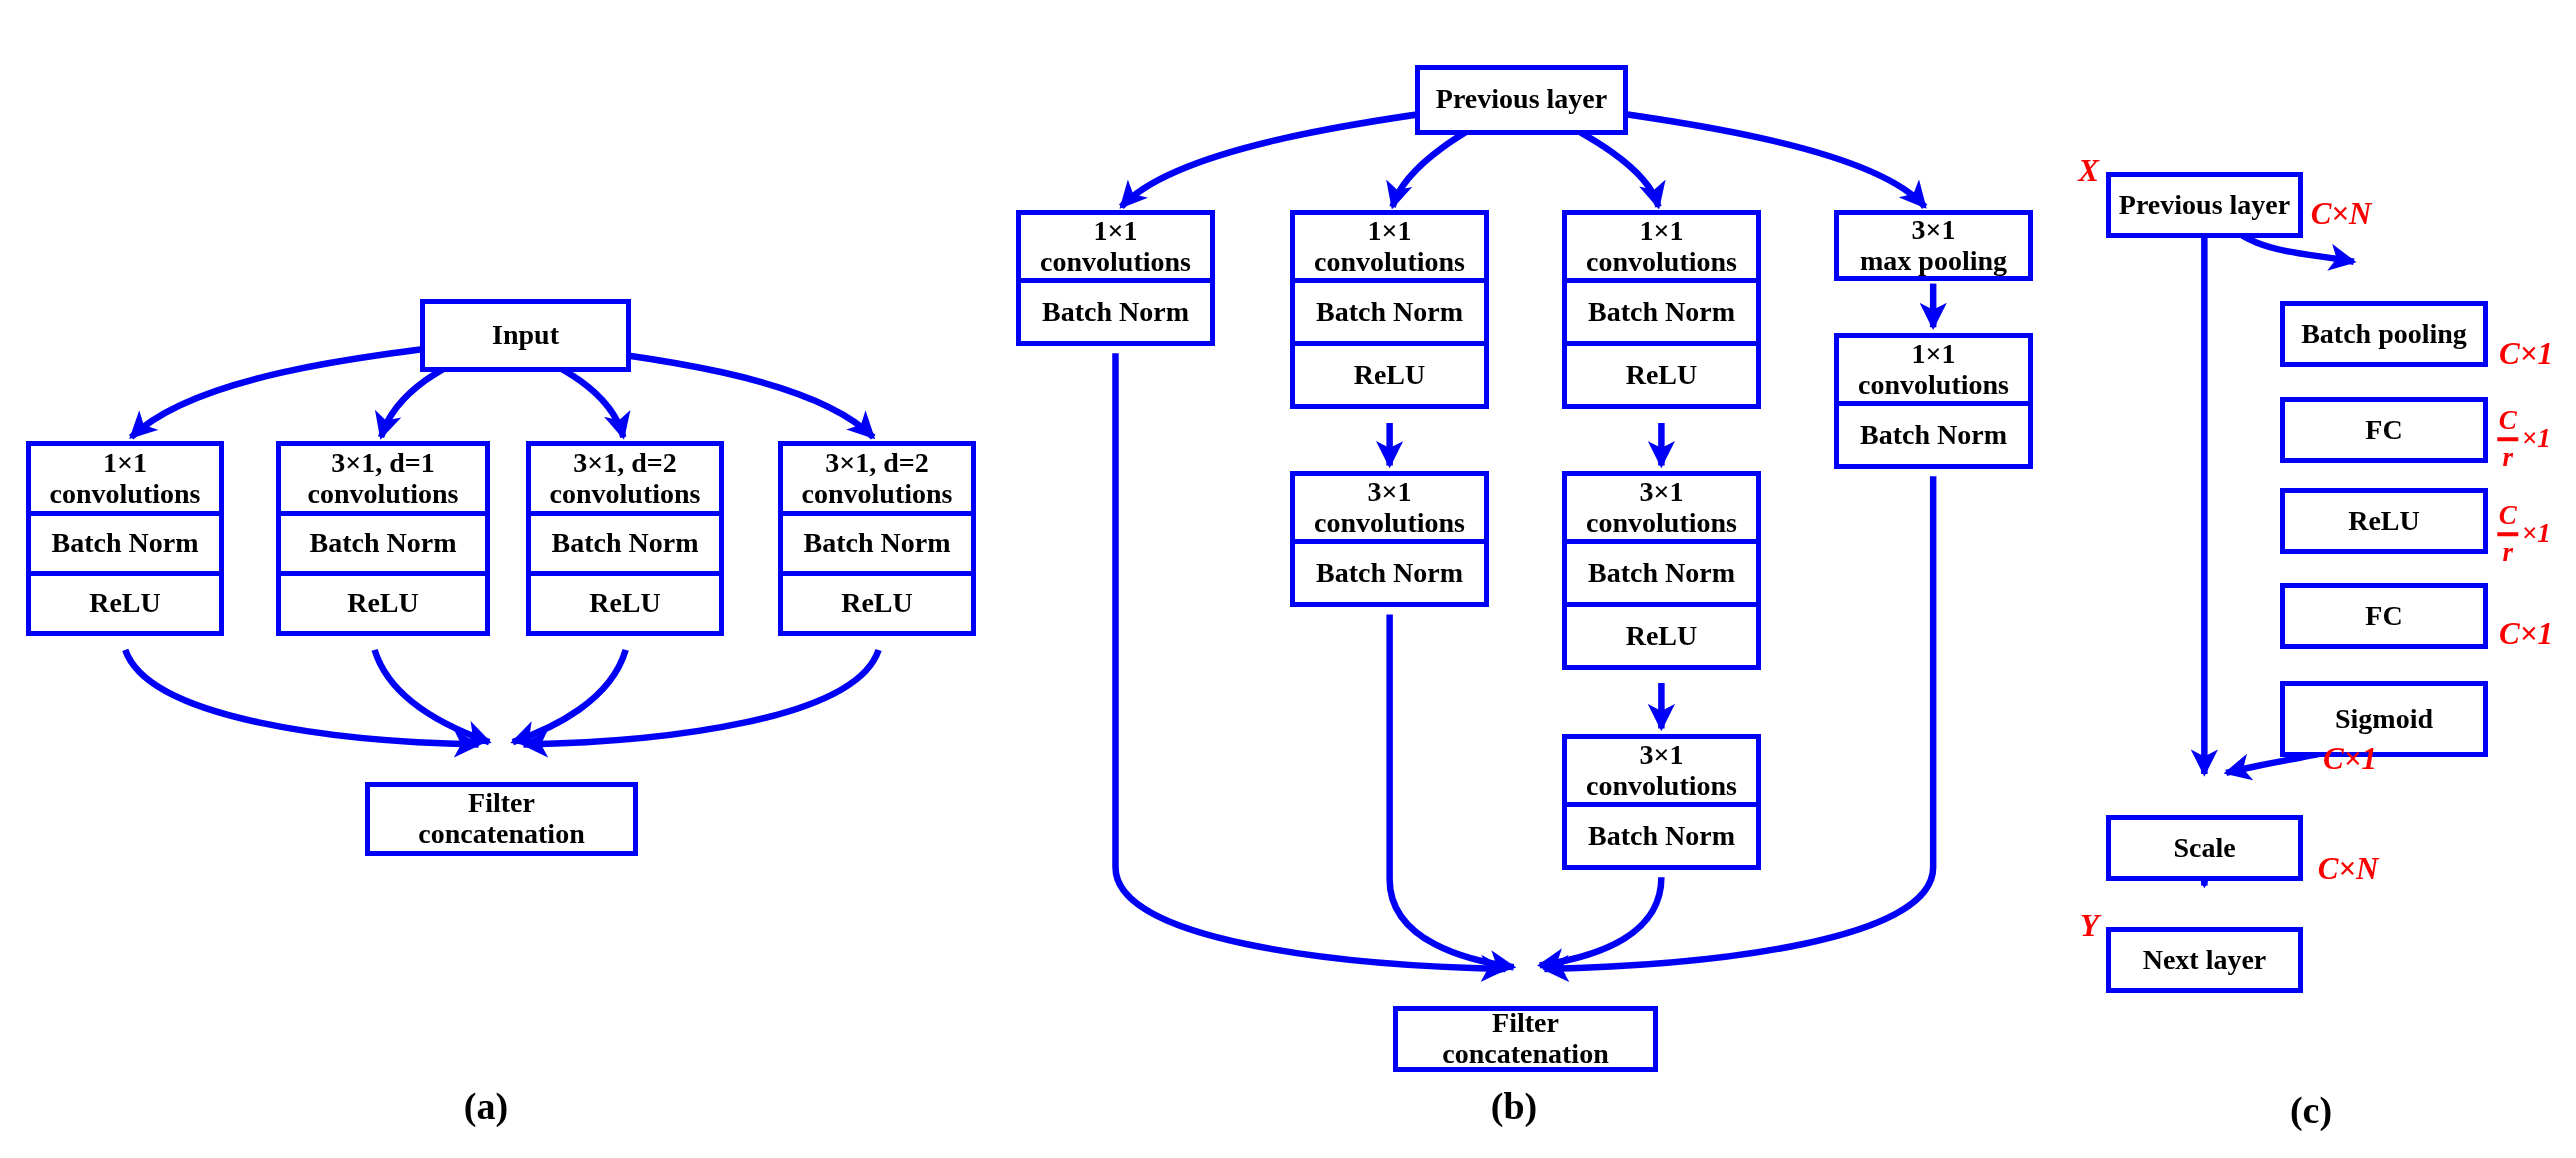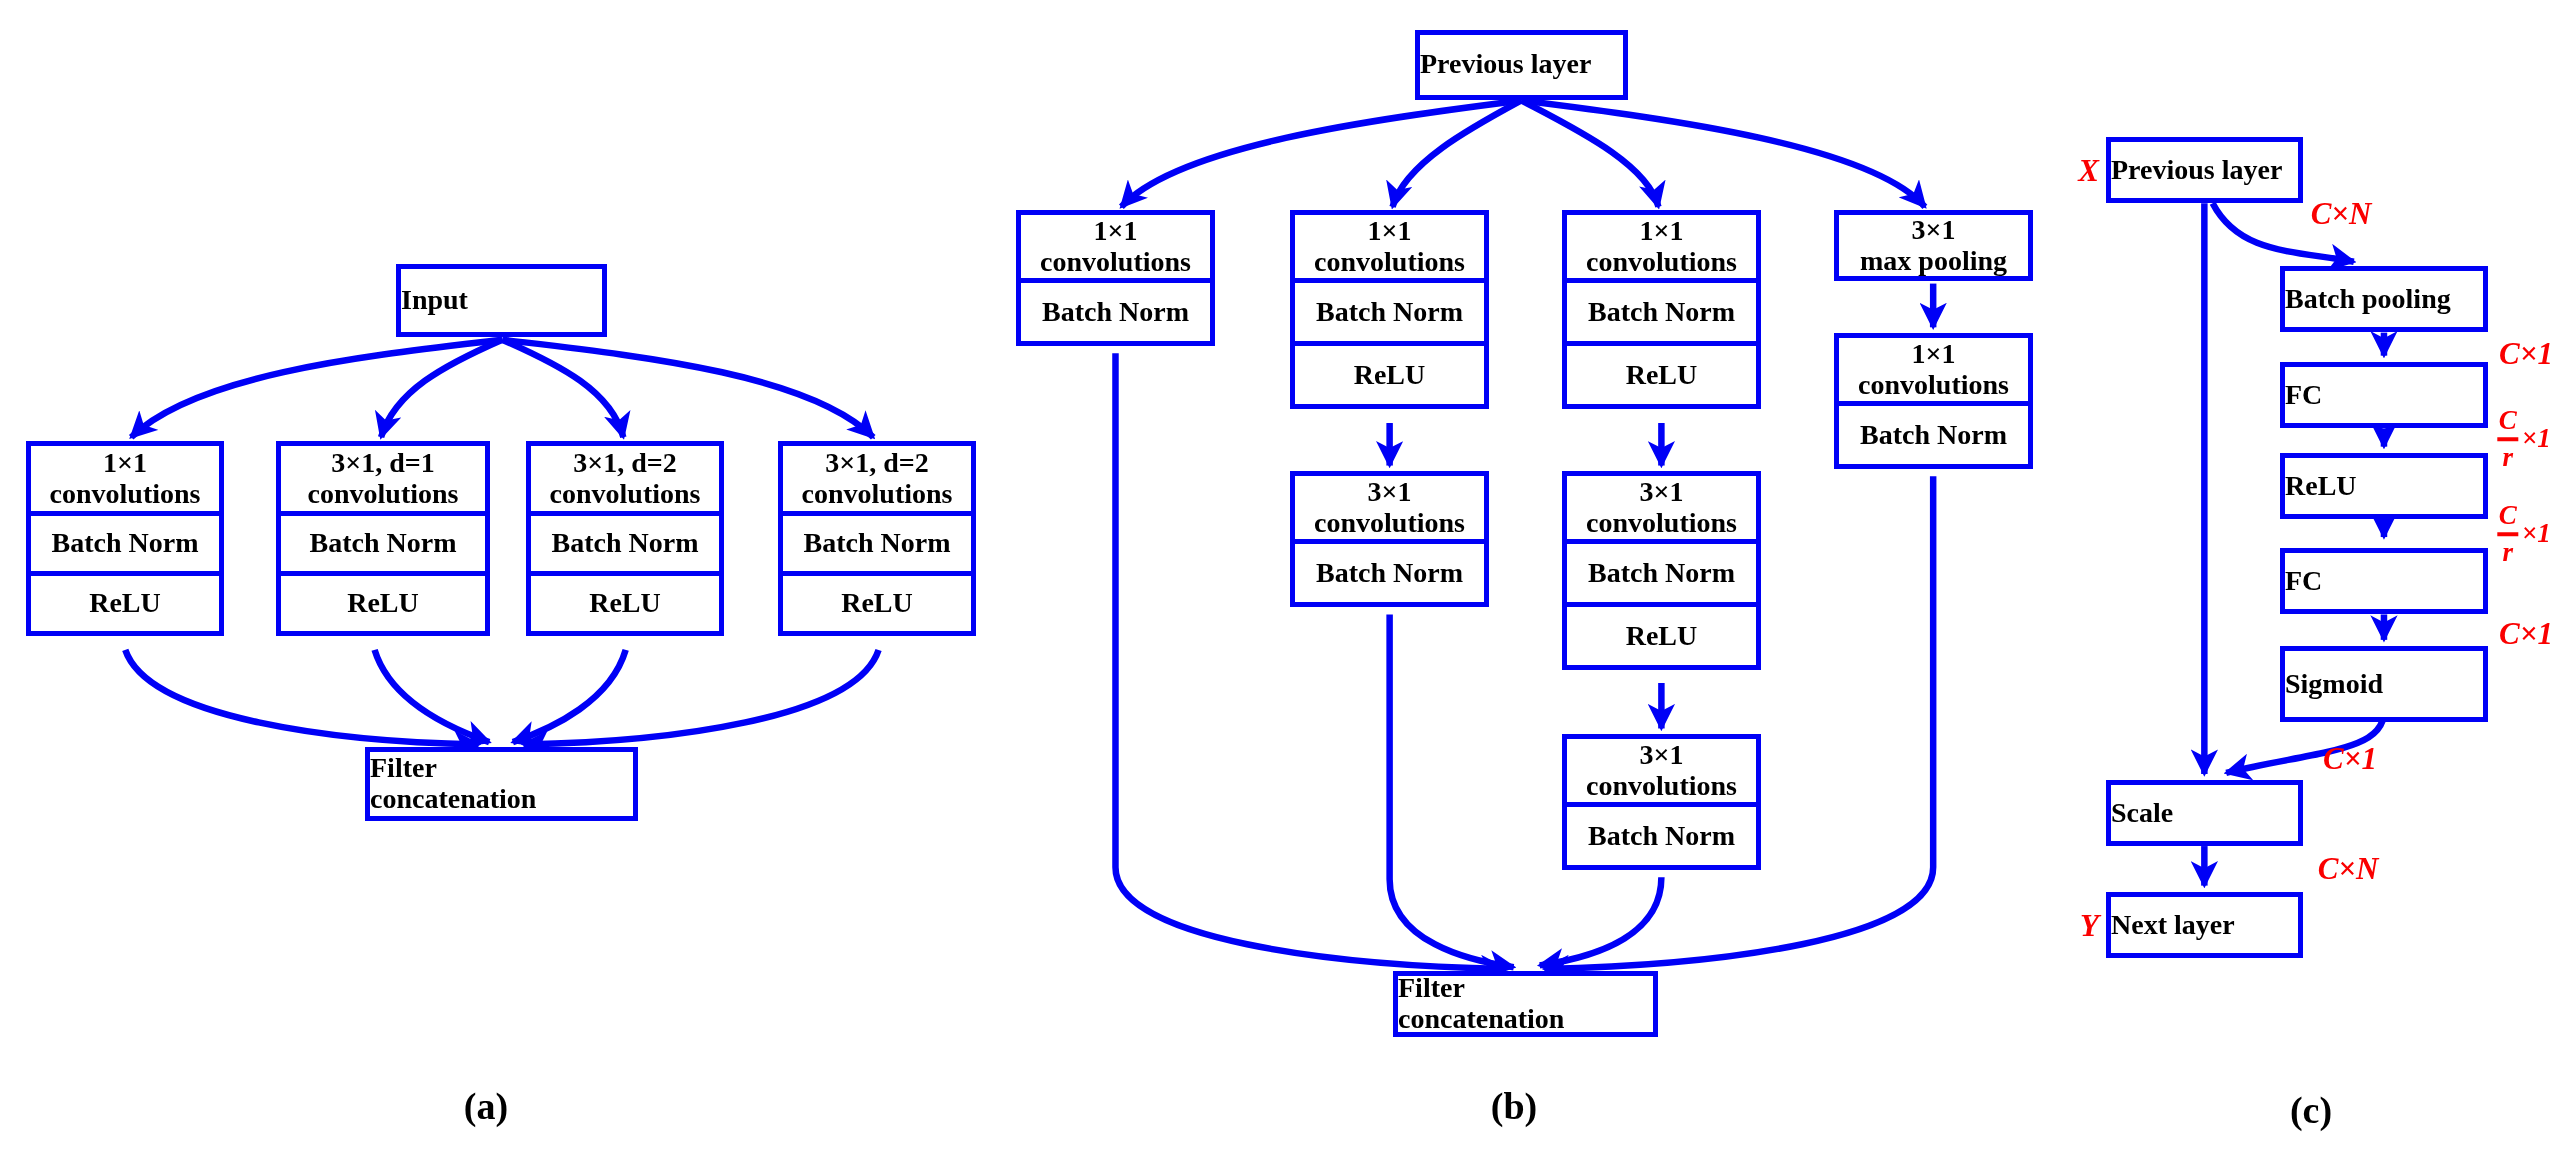--- a/index.html
+++ b/index.html
@@ -1,20 +1,20 @@
 <!DOCTYPE html>
 <html style="font-size:9.5px"><head>
 <meta charset="utf-8">
 <style>
   html,body{margin:0;padding:0;background:#ffffff;}
   .canvas{position:relative;width:2576px;height:1158px;background:#ffffff;overflow:hidden;
           font-family:"Liberation Serif", serif;color:#000;}
   .wires{position:absolute;left:0;top:0;width:2576px;height:1158px;}
   .box,.stack{position:absolute;box-sizing:border-box;border:5.9px solid #0000F6;background:#ffffff;}
-  .box{display:flex;flex-direction:column;align-items:flex-start;justify-content:center;text-align:center;}
+  .box{display:flex;flex-direction:column;align-items:center;justify-content:center;text-align:center;margin-top:35px;}
   .stack{display:flex;flex-direction:column;}
   .cell{display:flex;flex-direction:column;align-items:center;justify-content:center;text-align:center;box-sizing:border-box;}
   .cell + .cell{border-top:5.9px solid #0000F6;}
   .t{font-weight:bold;font-size:28px;line-height:1.1;white-space:nowrap;}
   .rlabel{position:absolute;color:#FA0000;font-weight:bold;font-style:italic;font-size:31px;line-height:1;
           transform:translate(-50%,-50%);white-space:nowrap;display:flex;align-items:center;}
   .rlabel.right-anchor{transform:translate(-100%,-50%);}
   .frac{display:inline-flex;flex-direction:column;align-items:center;line-height:1;margin-right:3.5px;}
   .frac .fbar{width:21px;height:3.5px;background:#FA0000;margin:3px 0;}
   .frac span{font-size:27px;}
@@ -63,21 +63,21 @@
       <path d="M 3731 344 L 3731 1310" marker-end="url(#ah)"></path>
       <path d="M 4035 563 L 4035 602" marker-end="url(#ah)"></path>
       <path d="M 4035 725 L 4035 756" marker-end="url(#ah)"></path>
       <path d="M 4035 878 L 4035 909" marker-end="url(#ah)"></path>
       <path d="M 4035 1040 L 4035 1083" marker-end="url(#ah)"></path>
       <path d="M 4035 1205 C 4035 1272 3918 1272 3768 1308" marker-end="url(#ah)"></path>
       <path d="M 3731 1432 L 3731 1499" marker-end="url(#ah)"></path>
     </g>
   </svg>
 
-  <div class="box" style="left:396px;top:264px;width:211px;height:73px">
+  <div class="box" style="left:420px;top:264px;width:211px;height:73px">
     <span class="t">Input</span>
   </div>
 
   <div class="stack" style="left:26px;top:441px;width:198px">
     <div class="cell" style="height:65px">
       <span class="t">1×1</span>
       <span class="t">convolutions</span>
     </div>
     <div class="cell" style="height:60px">
       <span class="t">Batch Norm</span>

